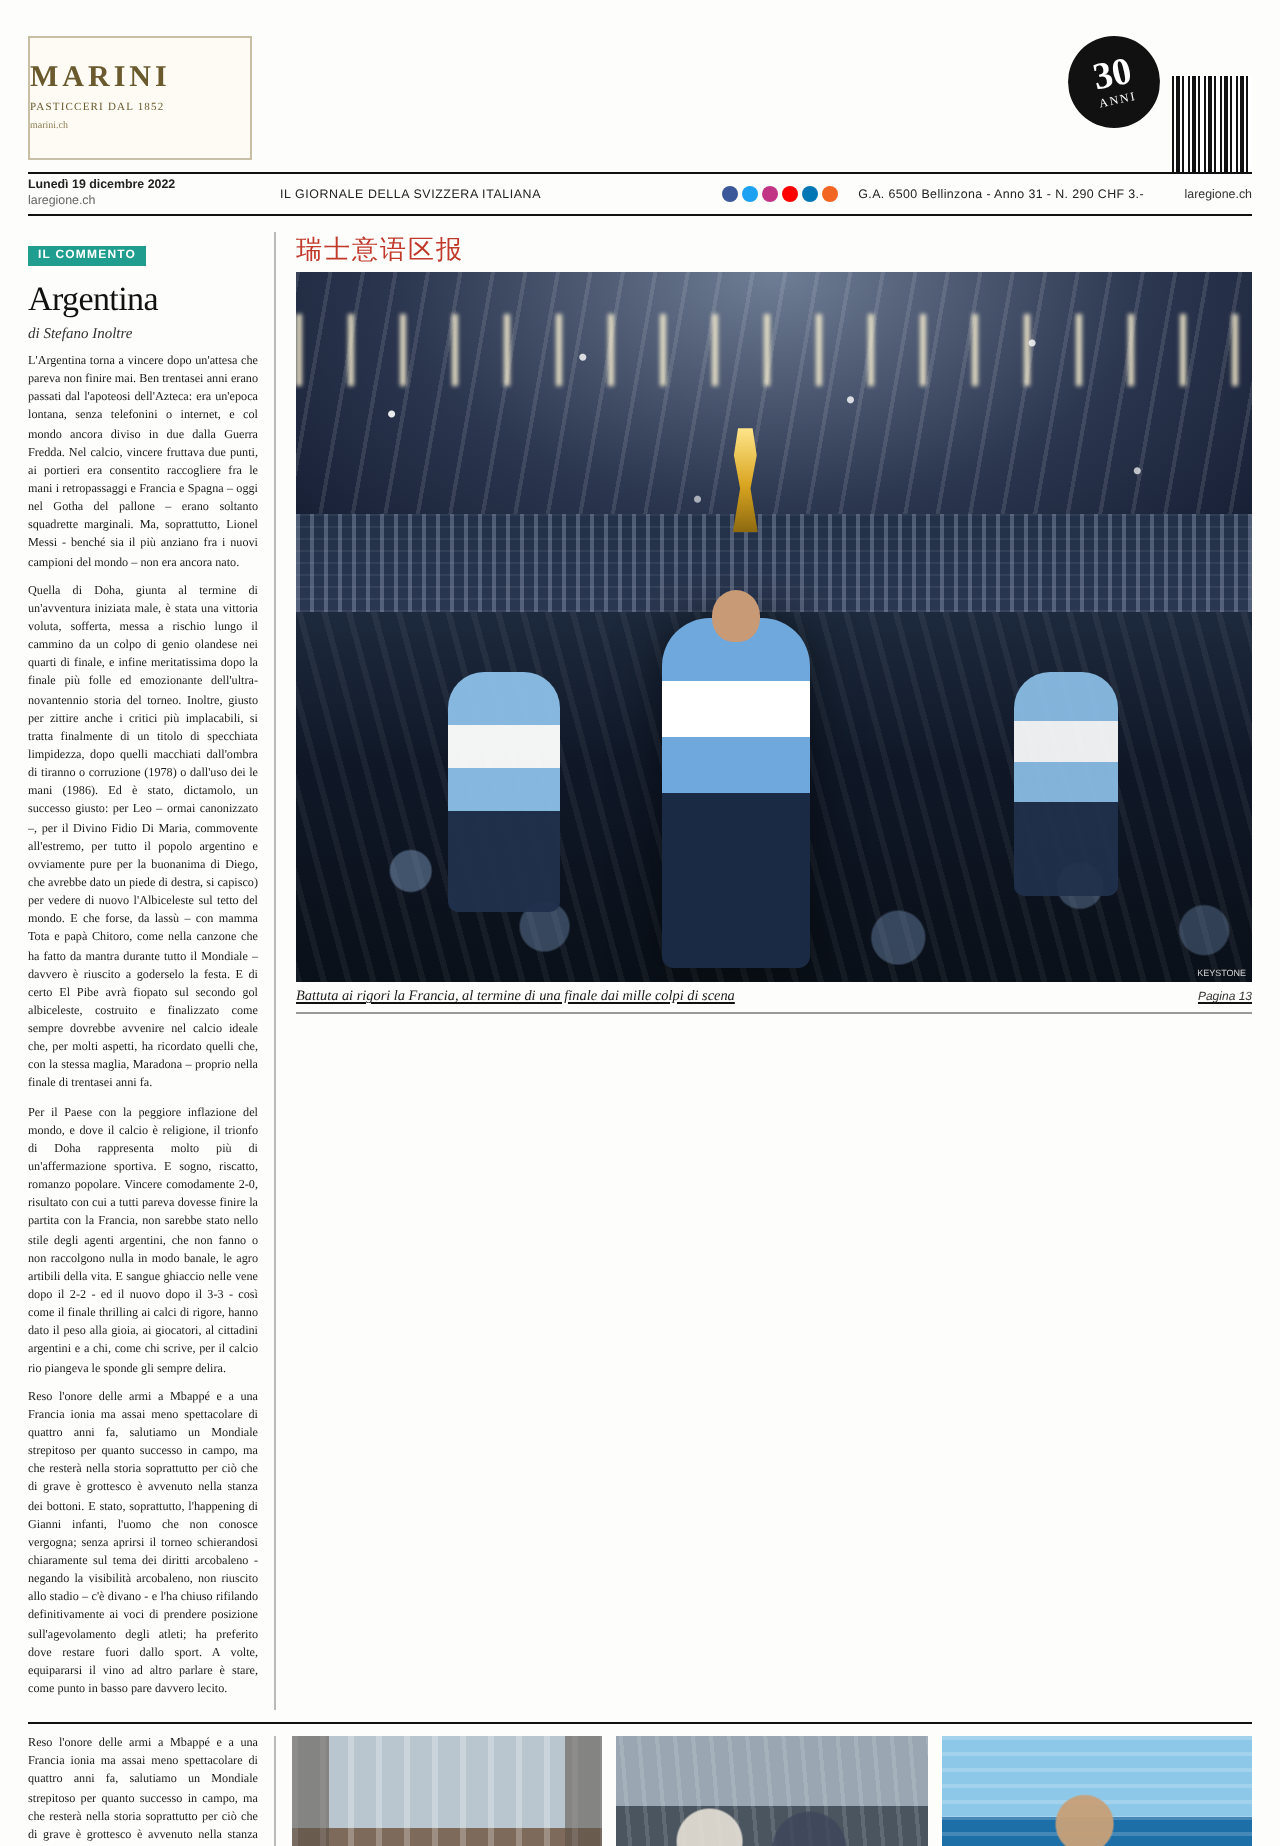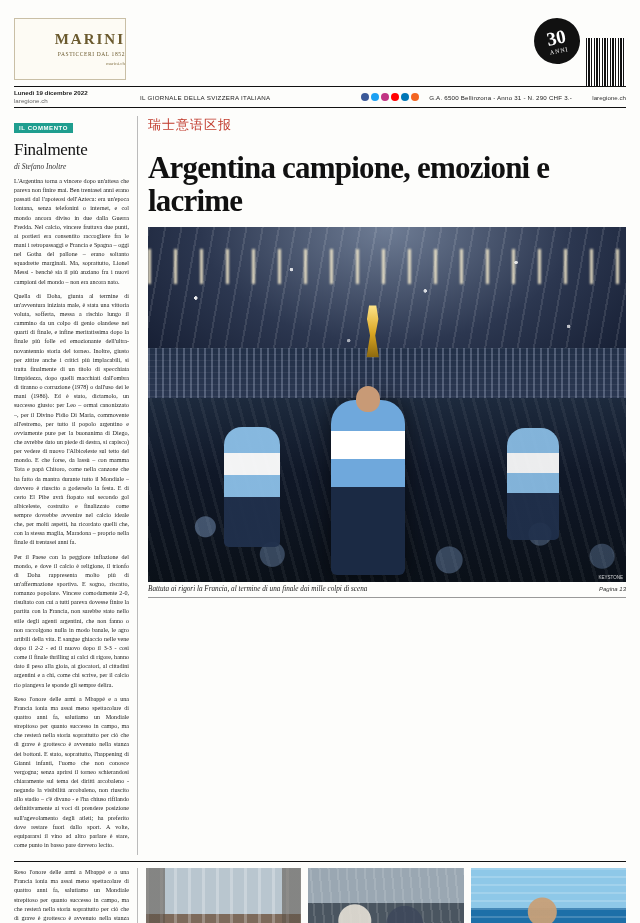--- a/index.html
+++ b/index.html
@@ -24,21 +24,21 @@
     display: flex;
     align-items: flex-start;
     padding-top: 18px;
     height: 82px;
   }
   .adbox {
     width: 112px; height: 62px;
     border: 1px solid #c9bfa6;
     background: #fdfbf4;
     display: flex; flex-direction: column;
-    align-items: flex-end; justify-content: center;
+    align-items: flex-start; justify-content: center;
     text-align: center;
     line-height: 1.15;
   }
   .adbox .brand {
     font-family: "Liberation Serif", serif;
     font-size: 15px; letter-spacing: 2px; color: #6b5a2e;
     font-weight: bold;
   }
   .adbox .sub {
     font-size: 5.5px; letter-spacing: 0.6px; color: #6b5a2e; margin-top: 3px;
@@ -150,21 +150,21 @@
   .body-text p { margin: 0 0 5px 0; }
 
   .col-right {
     flex: 1;
     padding-left: 10px;
   }
   .cn-title {
     font-family: Liberation Sans, sans-serif;
     color: #c0392b;
     font-size: 13px;
-    margin-bottom: 17px;
+    margin-bottom: 2px;
     letter-spacing: 1px;
   }
   .headline {
     font-family: "Liberation Serif", serif;
     font-weight: bold;
     font-size: 31px;
     line-height: 1.07;
     letter-spacing: -0.8px;
     margin: 2px 0 10px 0;
   }
@@ -269,20 +269,21 @@
   }
   .photo-credit {
     position: absolute; right: 3px; bottom: 2px;
     font-family: "Liberation Sans", sans-serif;
     font-size: 4.5px; color: rgba(255,255,255,.8);
   }
   .caption-row {
     display: flex; justify-content: space-between; align-items: baseline;
     border-bottom: 1px solid #999;
     padding: 3px 0 4px 0;
+    text-decoration: underline;
   }
   .caption {
     font-size: 7.2px; font-style: italic; color: #1a1a1a;
   }
   .pagina {
     font-family: "Liberation Sans", sans-serif;
     font-size: 6px; font-style: italic; color: #333;
   }
 
   
@@ -358,33 +359,32 @@
       <i style="background:#0077b5"></i>
       <i style="background:#f26522"></i>
     </div>
     <div class="right">G.A. 6500 Bellinzona - Anno 31 - N. 290    CHF 3.-</div>
     <div class="site2">laregione.ch</div>
   </div>
 
   <div class="top">
     <div class="col-left">
       <span class="kicker">IL COMMENTO</span>
-      <h2 class="comment-title">Finalmente</h2>
+      <h2 class="comment-title">Argentina</h2>
       <div class="byline">di Stefano Inoltre</div>
       <div class="body-text">
         <p>L'Argentina torna a vincere dopo un'attesa che pareva non finire mai. Ben trentasei anni erano passati dal l'apoteosi dell'Azteca: era un'epoca lontana, senza telefonini o internet, e col mondo ancora diviso in due dalla Guerra Fredda. Nel calcio, vincere fruttava due punti, ai portieri era consentito raccogliere fra le mani i retropassaggi e Francia e Spagna – oggi nel Gotha del pallone – erano soltanto squadrette marginali. Ma, soprattutto, Lionel Messi - benché sia il più anziano fra i nuovi campioni del mondo – non era ancora nato.</p>
         <p>Quella di Doha, giunta al termine di un'avventura iniziata male, è stata una vittoria voluta, sofferta, messa a rischio lungo il cammino da un colpo di genio olandese nei quarti di finale, e infine meritatissima dopo la finale più folle ed emozionante dell'ultra-novantennio storia del torneo. Inoltre, giusto per zittire anche i critici più implacabili, si tratta finalmente di un titolo di specchiata limpidezza, dopo quelli macchiati dall'ombra di tiranno o corruzione (1978) o dall'uso dei le mani (1986). Ed è stato, dictamolo, un successo giusto: per Leo – ormai canonizzato –, per il Divino Fidio Di Maria, commovente all'estremo, per tutto il popolo argentino e ovviamente pure per la buonanima di Diego, che avrebbe dato un piede di destra, si capisco) per vedere di nuovo l'Albiceleste sul tetto del mondo. E che forse, da lassù – con mamma Tota e papà Chitoro, come nella canzone che ha fatto da mantra durante tutto il Mondiale – davvero è riuscito a goderselo la festa. E di certo El Pibe avrà fiopato sul secondo gol albiceleste, costruito e finalizzato come sempre dovrebbe avvenire nel calcio ideale che, per molti aspetti, ha ricordato quelli che, con la stessa maglia, Maradona – proprio nella finale di trentasei anni fa.</p>
         <p>Per il Paese con la peggiore inflazione del mondo, e dove il calcio è religione, il trionfo di Doha rappresenta molto più di un'affermazione sportiva. E sogno, riscatto, romanzo popolare. Vincere comodamente 2-0, risultato con cui a tutti pareva dovesse finire la partita con la Francia, non sarebbe stato nello stile degli agenti argentini, che non fanno o non raccolgono nulla in modo banale, le agro artibili della vita. E sangue ghiaccio nelle vene dopo il 2-2 - ed il nuovo dopo il 3-3 - così come il finale thrilling ai calci di rigore, hanno dato il peso alla gioia, ai giocatori, al cittadini argentini e a chi, come chi scrive, per il calcio rio piangeva le sponde gli sempre delira.</p>
         <p>Reso l'onore delle armi a Mbappé e a una Francia ionia ma assai meno spettacolare di quattro anni fa, salutiamo un Mondiale strepitoso per quanto successo in campo, ma che resterà nella storia soprattutto per ciò che di grave è grottesco è avvenuto nella stanza dei bottoni. E stato, soprattutto, l'happening di Gianni infanti, l'uomo che non conosce vergogna; senza aprirsi il torneo schierandosi chiaramente sul tema dei diritti arcobaleno - negando la visibilità arcobaleno, non riuscito allo stadio – c'è divano - e l'ha chiuso rifilando definitivamente ai voci di prendere posizione sull'agevolamento degli atleti; ha preferito dove restare fuori dallo sport. A volte, equipararsi il vino ad altro parlare è stare, come punto in basso pare davvero lecito.</p>
       </div>
     </div>
 
     <div class="col-right">
       <div class="cn-title">瑞士意语区报</div>
-      <h1 class="headline">Argentina campione, emozioni e lacrime</h1>
 
       <div class="photo">
         <div class="stadium-roof"></div>
         <div class="roof-lines"></div>
         <div class="lights"></div>
         <div class="stands"></div>
         <div class="stands-dots"></div>
         <div class="crowd"></div>
         <div class="crowd-tex"></div>
         <div class="player-l"></div>

